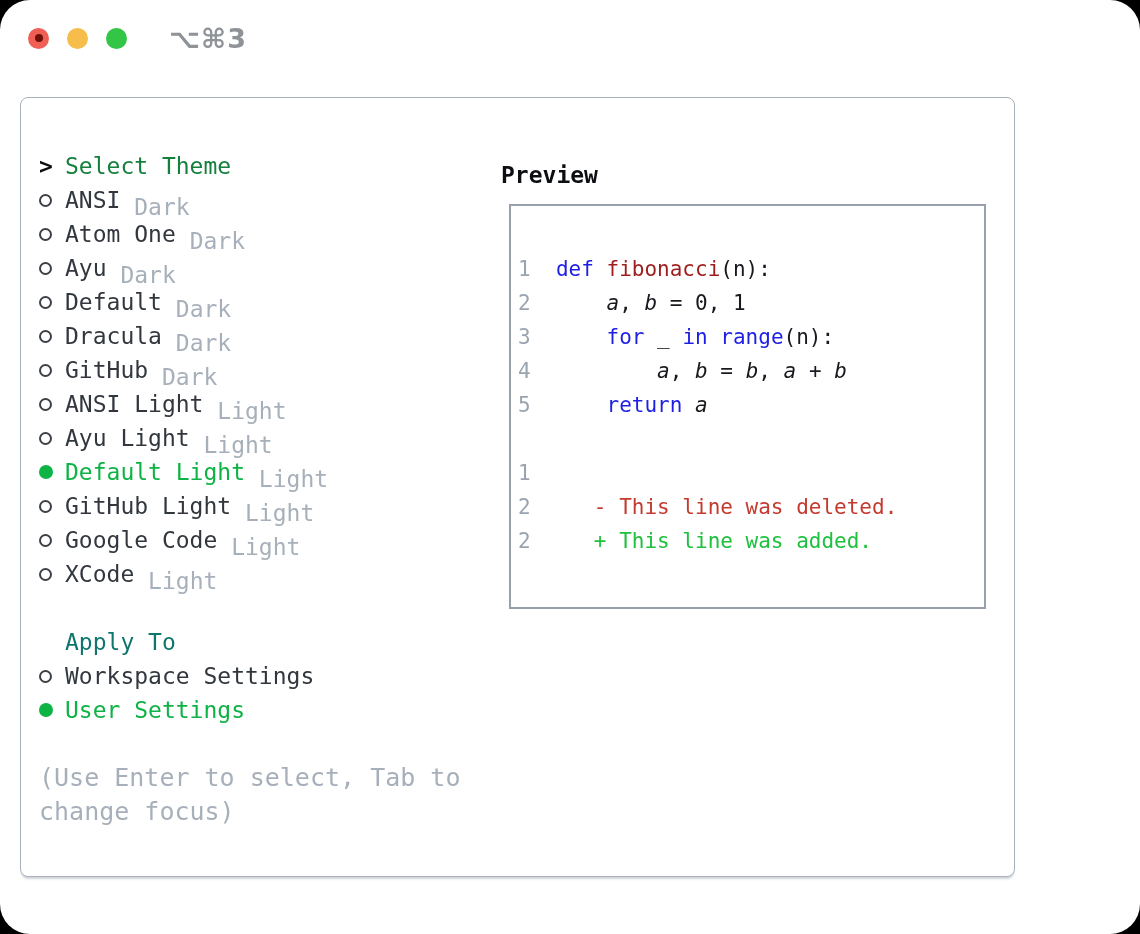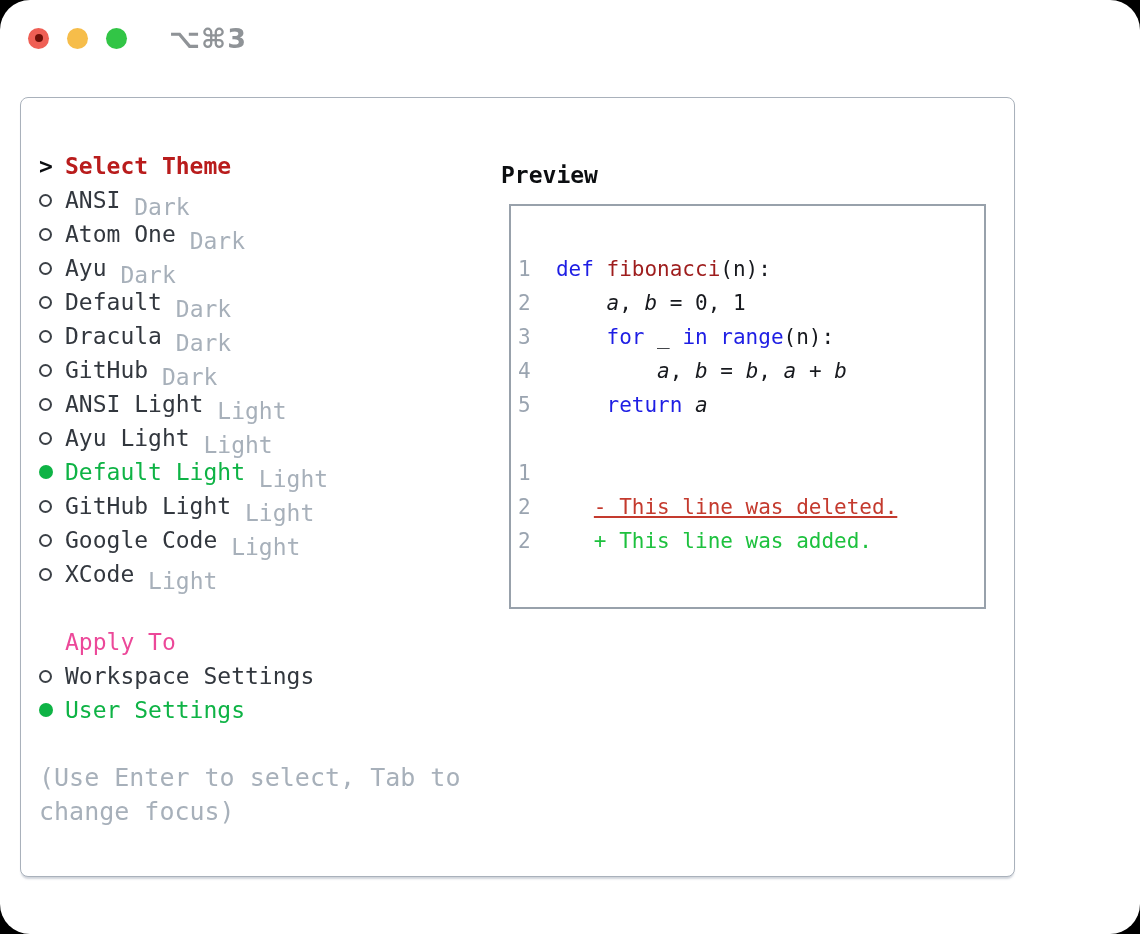--- a/index.html
+++ b/index.html
@@ -28,39 +28,39 @@
   .panel{position:absolute; left:20px; top:97px; width:995px; height:780px; background:#fff;
     border:1.5px solid var(--panel-border); border-radius:8px; box-sizing:border-box;
     box-shadow:0 3px 2px -1px rgba(150,160,175,.45);}
   
   .left-col{position:absolute; left:18px; top:51px;}
   .row{height:34px; display:flex; align-items:center; font-size:23px; white-space:pre;}
   .gutter{width:26px; display:flex; align-items:center; flex:none;}
   .prompt{color:#0c0e11; font-weight:bold;}
   .ring{width:13px; height:13px; border-radius:50%; border:2px solid #3c4147; box-sizing:border-box;}
   .dot-filled{width:14px; height:14px; border-radius:50%; background:var(--green); border:none;}
-  .hdr{color:#b91c1c; font-weight:bold;}
+  .hdr{color:#15803d; font-weight:normal;}
   .item-name{color:var(--item);}
   .item-name.selected{color:var(--green);}
   .tag{color:var(--muted);margin-top:13px;}
-  .apply-hdr{color:#ec4899;}
+  .apply-hdr{color:#0f766e;}
   .hint{position:absolute; left:18px; top:663px; color:var(--muted); font-size:25px; line-height:34px; white-space:pre;}
   
   .preview-label{position:absolute; left:480px; top:60px; height:34px; display:flex; align-items:center;
     font-size:23px; font-weight:bold; color:#0c0e11;}
   .code-box{position:absolute; left:488px; top:106px; width:477px; height:405px; box-sizing:border-box;
     border:2px solid var(--box-border); background:#fff; padding:46px 10px 0 7px; overflow:hidden;}
   .code-row{height:34px; display:flex; align-items:center; font-size:21px; white-space:pre;}
   .ln{display:inline-block; width:1ch; text-align:right; margin-right:2ch; color:var(--ln); flex:none;}
   .seg-kw{color:var(--kw);}
   .seg-fn{color:var(--fn);}
   .seg-p{color:var(--code);}
   .seg-v{color:var(--code); font-style:italic;}
   .seg-ctx{color:var(--ctx);}
-  .seg-del{color:var(--del);text-decoration:underline;}
+  .seg-del{color:var(--del);}
   .seg-add{color:var(--add);}
 </style>
 </head>
 <body>
 
 <div class="screen">
 
   <div class="titlebar">
     <div class="tl tl-red"></div>
     <div class="tl tl-yellow"></div>

